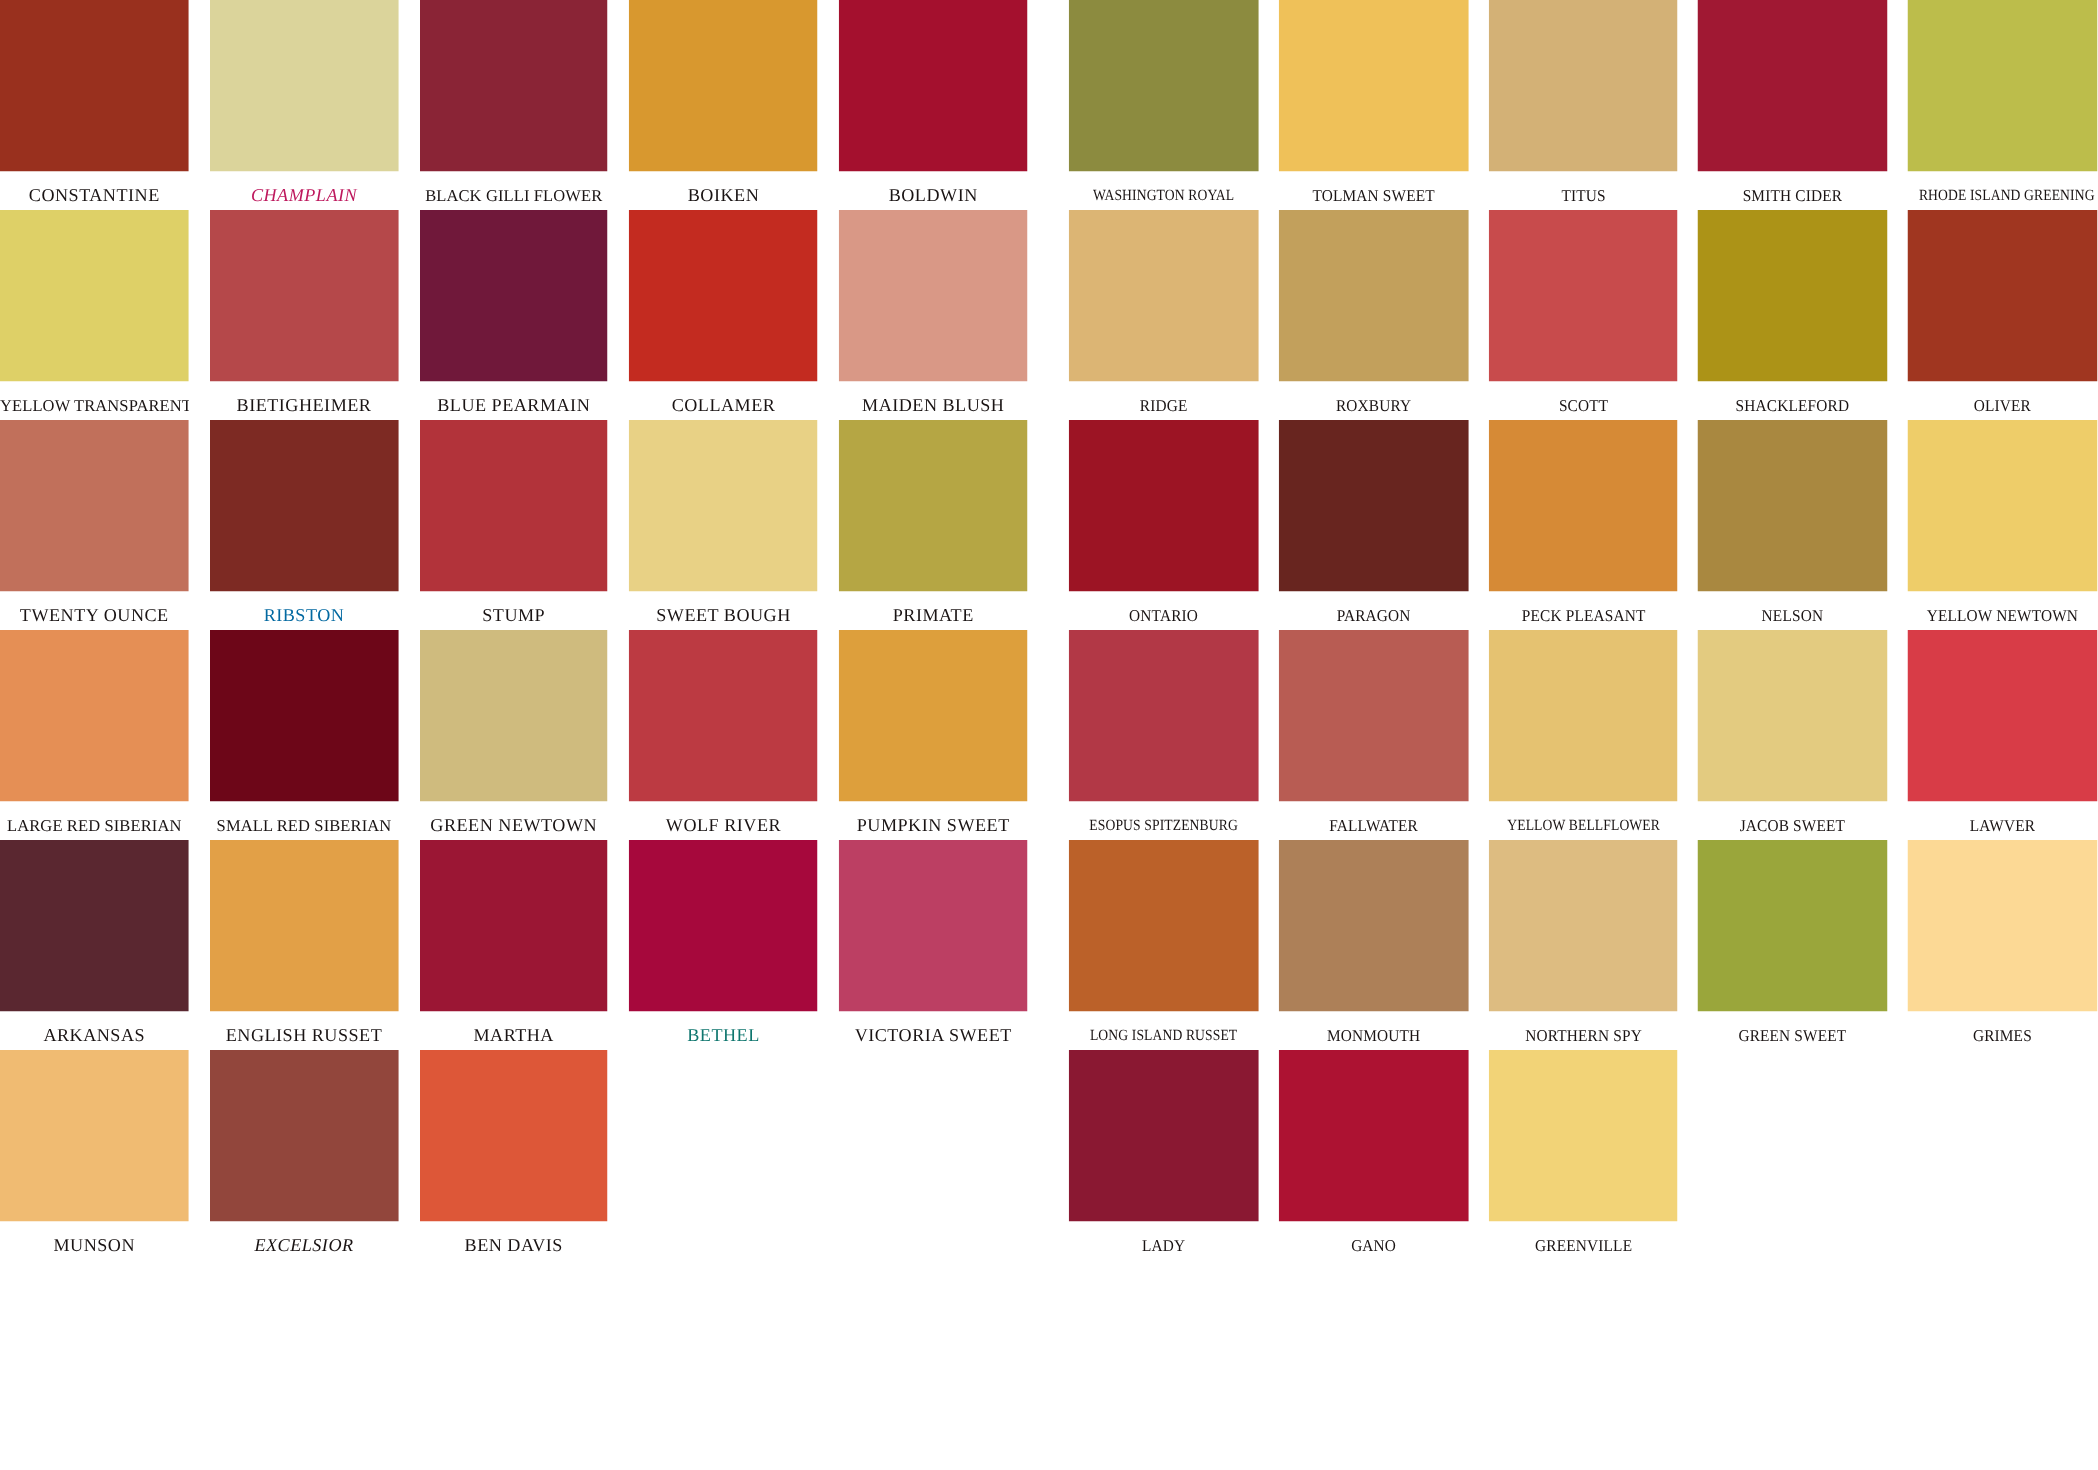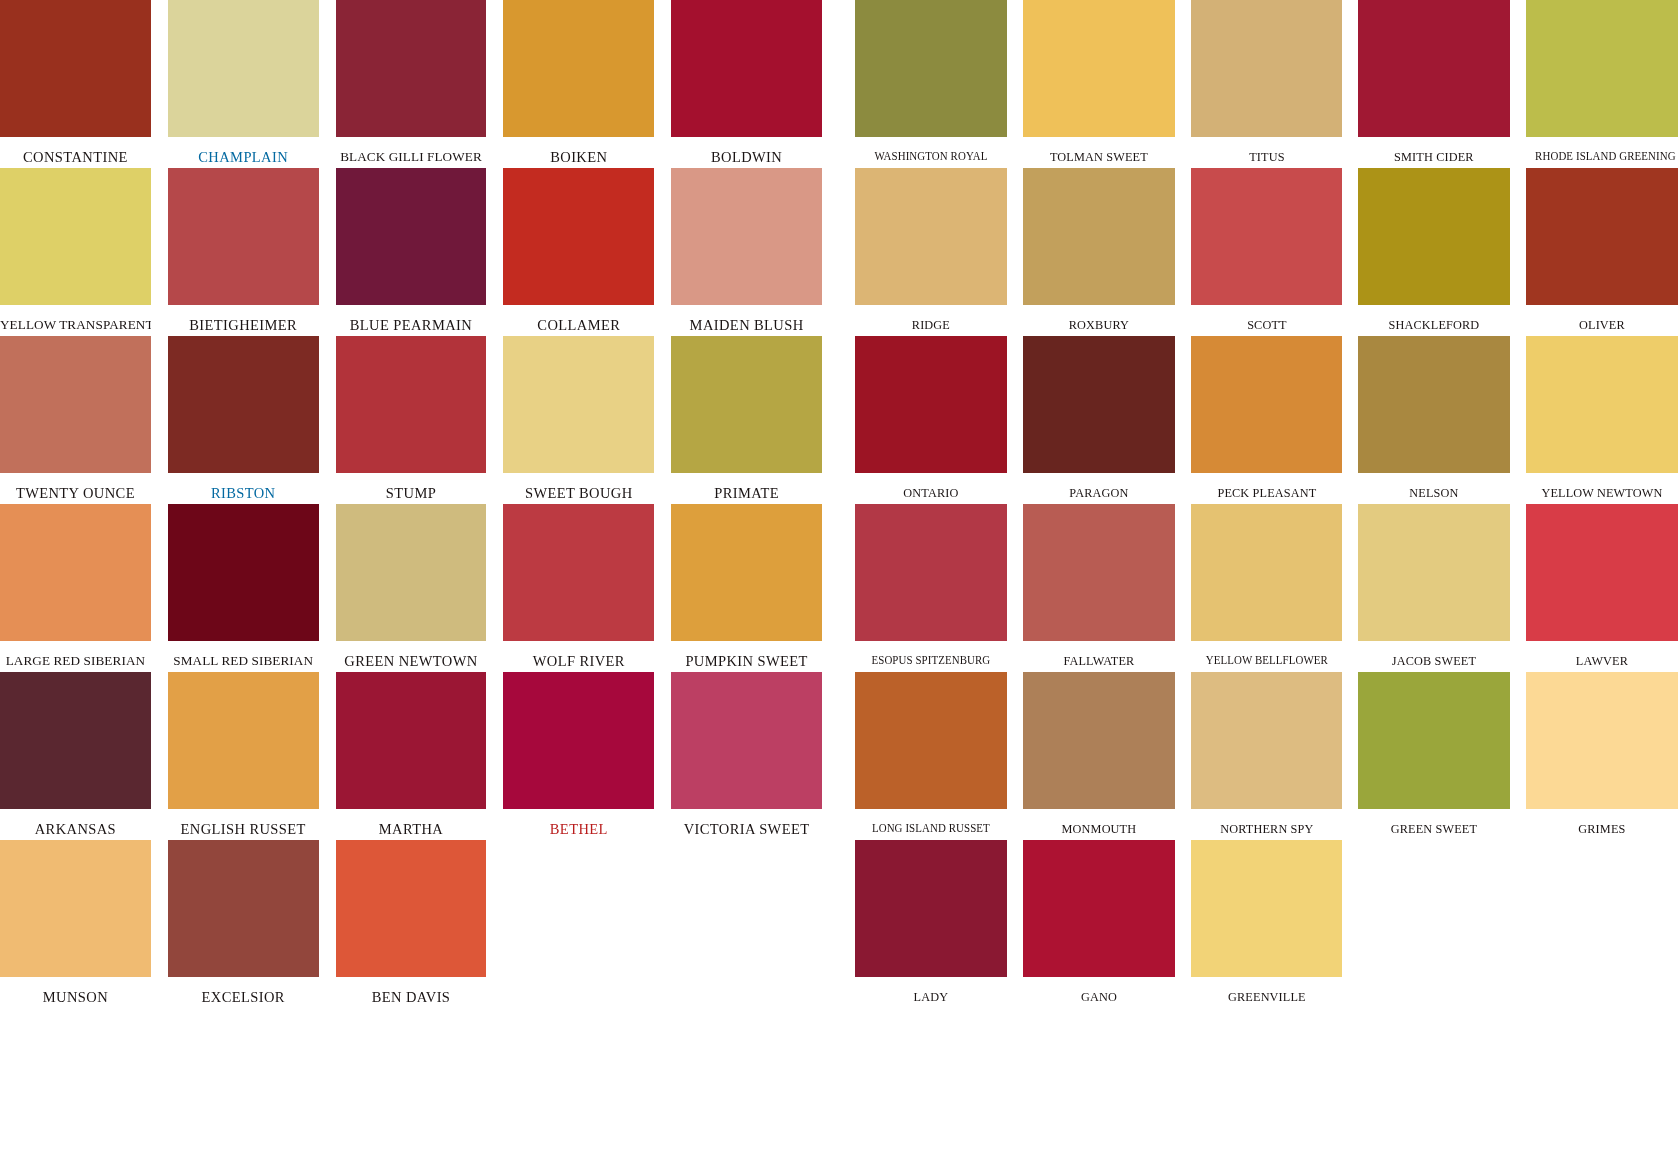--- a/index.html
+++ b/index.html
@@ -95,21 +95,21 @@
 <div id="plate">
 
   <div class="page page-left">
     <div class="grid">
         <div class="cell">
           <div class="swatch" style="background: rgb(153, 48, 30);"></div>
           <div class="caption" style="color: rgb(26, 20, 20);">CONSTANTINE</div>
         </div>
         <div class="cell">
           <div class="swatch" style="background: rgb(219, 212, 155);"></div>
-          <div class="caption" style="color: #0369a1;">CHAMPLAIN</div>
+          <div class="caption" style="color: #be185d; font-style: italic;">CHAMPLAIN</div>
         </div>
         <div class="cell">
           <div class="swatch" style="background: rgb(138, 36, 54);"></div>
           <div class="caption long" style="color: rgb(26, 20, 20);">BLACK GILLI FLOWER</div>
         </div>
         <div class="cell">
           <div class="swatch" style="background: rgb(216, 152, 47);"></div>
           <div class="caption" style="color: rgb(26, 20, 20);">BOIKEN</div>
         </div>
         <div class="cell">
@@ -183,33 +183,33 @@
         <div class="cell">
           <div class="swatch" style="background: rgb(226, 160, 71);"></div>
           <div class="caption" style="color: rgb(26, 20, 20);">ENGLISH RUSSET</div>
         </div>
         <div class="cell">
           <div class="swatch" style="background: rgb(155, 22, 52);"></div>
           <div class="caption" style="color: rgb(26, 20, 20);">MARTHA</div>
         </div>
         <div class="cell">
           <div class="swatch" style="background: rgb(166, 8, 60);"></div>
-          <div class="caption" style="color: #b91c1c;">BETHEL</div>
+          <div class="caption" style="color: #0f766e;">BETHEL</div>
         </div>
         <div class="cell">
           <div class="swatch" style="background: rgb(188, 63, 99);"></div>
           <div class="caption" style="color: rgb(26, 20, 20);">VICTORIA SWEET</div>
         </div>
         <div class="cell">
           <div class="swatch" style="background: rgb(240, 187, 114);"></div>
           <div class="caption" style="color: rgb(26, 20, 20);">MUNSON</div>
         </div>
         <div class="cell">
           <div class="swatch" style="background: rgb(146, 70, 60);"></div>
-          <div class="caption" style="color: rgb(26, 20, 20);">EXCELSIOR</div>
+          <div class="caption" style="color: rgb(26, 20, 20); font-style: italic;">EXCELSIOR</div>
         </div>
         <div class="cell">
           <div class="swatch" style="background: rgb(221, 87, 56);"></div>
           <div class="caption" style="color: rgb(26, 20, 20);">BEN DAVIS</div>
         </div>
       </div>
   </div>
 
   <div class="page page-right">
     <div class="grid">

